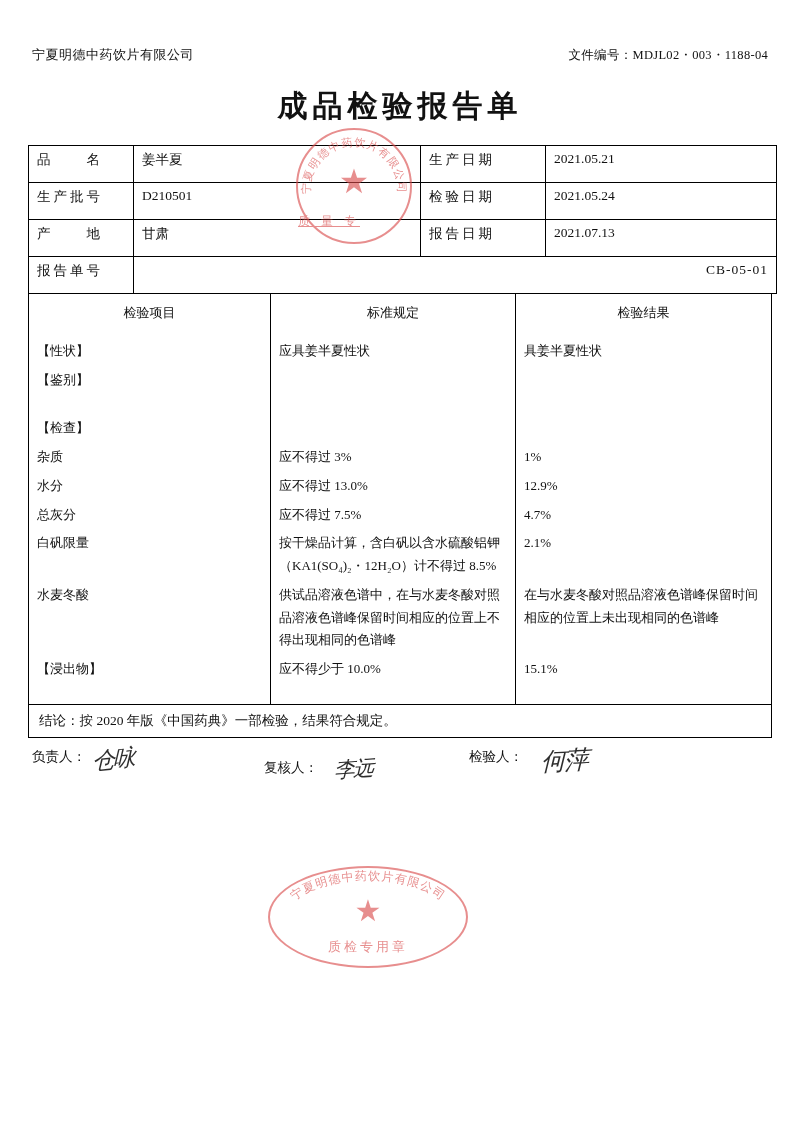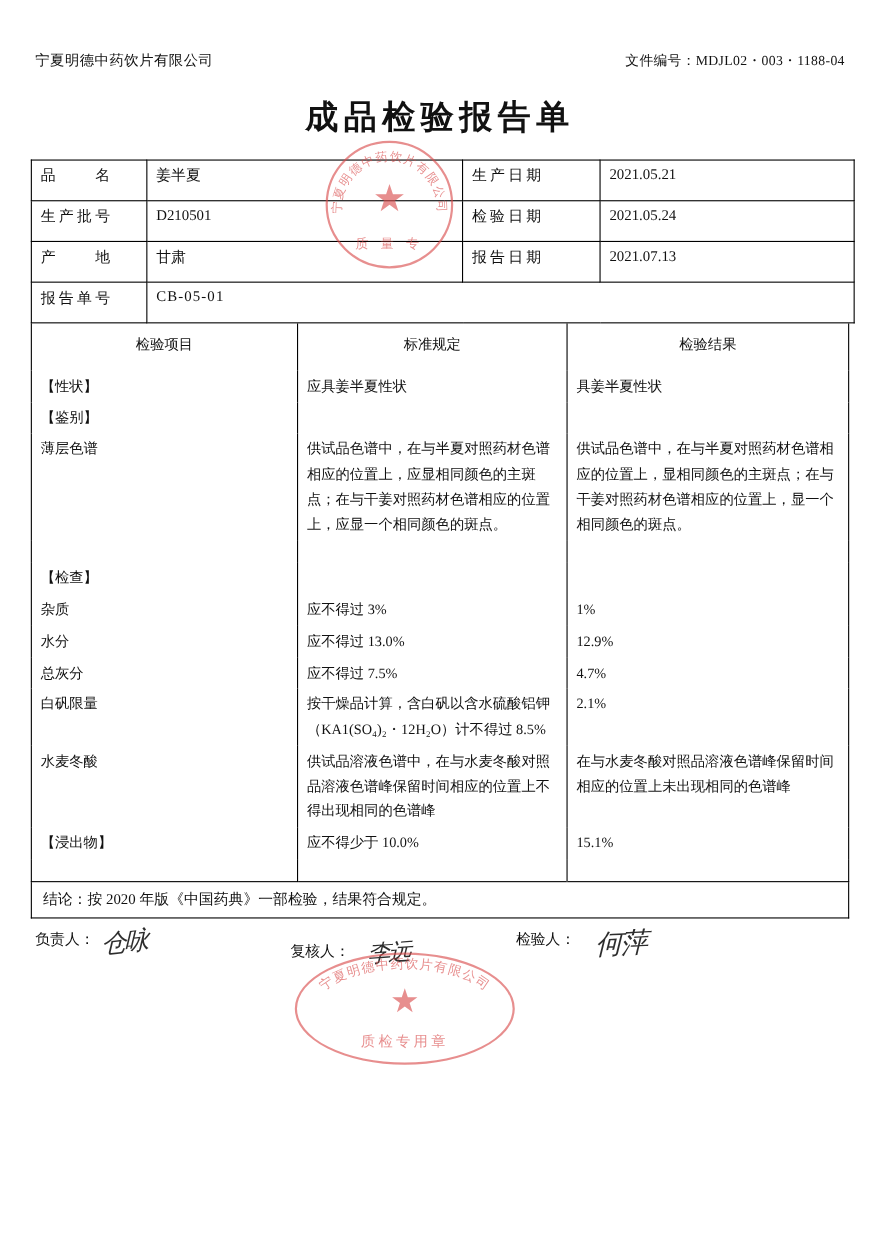--- a/index.html
+++ b/index.html
@@ -55,21 +55,21 @@
   }
   .lbl { letter-spacing: 3px; }
   .r1 td { height: 26px; }
   .c-label { width: 88px; }
   .c-val   { width: 270px; }
   .c-label2{ width: 108px; }
   .c-val2  { width: 214px; }
 
   .reportno td { text-align: left; }
   .reportno .rn-val {
-    text-align: left;
+    text-align: right;
     letter-spacing: 1px;
   }
 
   
   .results {
     width: 100%;
     border-collapse: collapse;
     table-layout: fixed;
     border: 1px solid #000;
     border-top: none;
@@ -142,21 +142,21 @@
     position: absolute; left: 0; top: 0; width: 112px; height: 112px;
   }
   .stamp-round .star {
     position: absolute; left: 50%; top: 46%;
     transform: translate(-50%, -50%);
     font-size: 34px; line-height: 1;
     color: #d94a4a;
   }
   .stamp-round .sub {
     position: absolute; left: 0; right: 0; bottom: 12px;
-    text-align: center; font-size: 12px; letter-spacing: 4px;
+    font-size: 12px; letter-spacing: 4px; text-decoration: underline;
   }
   .stamp-oval {
     left: 268px; top: 866px;
     width: 196px; height: 98px;
     border-width: 2.5px;
   }
   .stamp-oval .arc { position: absolute; left: 0; top: 0; width: 196px; height: 98px; }
   .stamp-oval .star {
     position: absolute; left: 50%; top: 44%;
     transform: translate(-50%,-50%);
@@ -223,25 +223,20 @@
       <td class="col3">具姜半夏性状</td>
     </tr>
 
     <tr>
       <td class="col1 sect">【鉴别】</td>
       <td class="col2"></td>
       <td class="col3"></td>
     </tr>
 
 
-    <tr>
-      <td class="col1">薄层色谱</td>
-      <td class="col2">供试品色谱中，在与半夏对照药材色谱相应的位置上，应显相同颜色的主斑点；在与干姜对照药材色谱相应的位置上，应显一个相同颜色的斑点。</td>
-      <td class="col3">供试品色谱中，在与半夏对照药材色谱相应的位置上，显相同颜色的主斑点；在与干姜对照药材色谱相应的位置上，显一个相同颜色的斑点。</td>
-    </tr>
 
     <tr class="spacer">
           <td class="col1"></td>
           <td class="col2"></td>
           <td class="col3"></td>
         </tr>
 
     <tr>
       <td class="col1 sect">【检查】</td>
       <td class="col2"></td>

